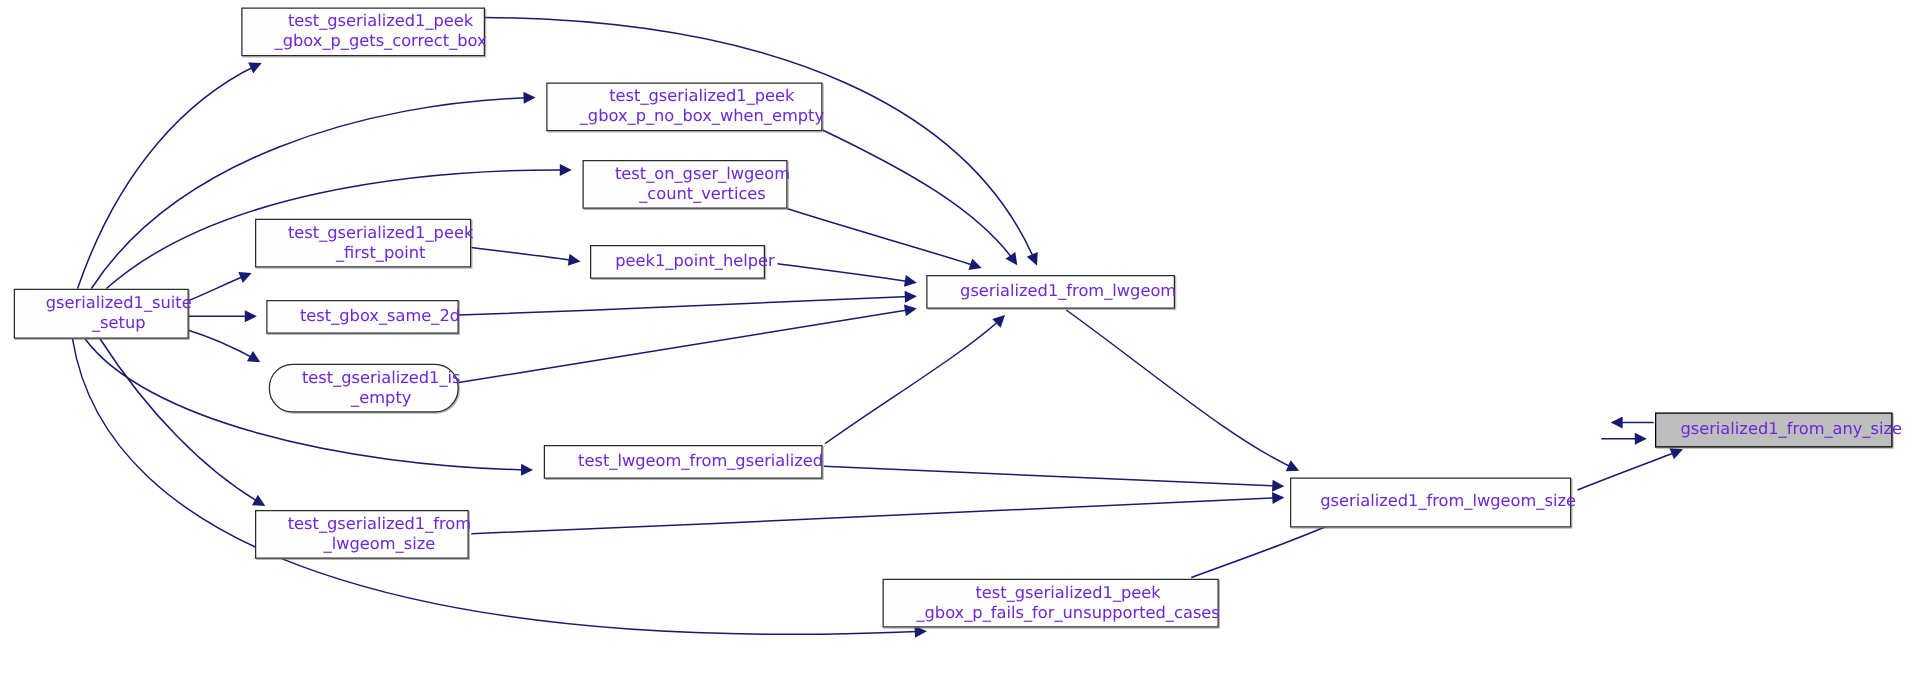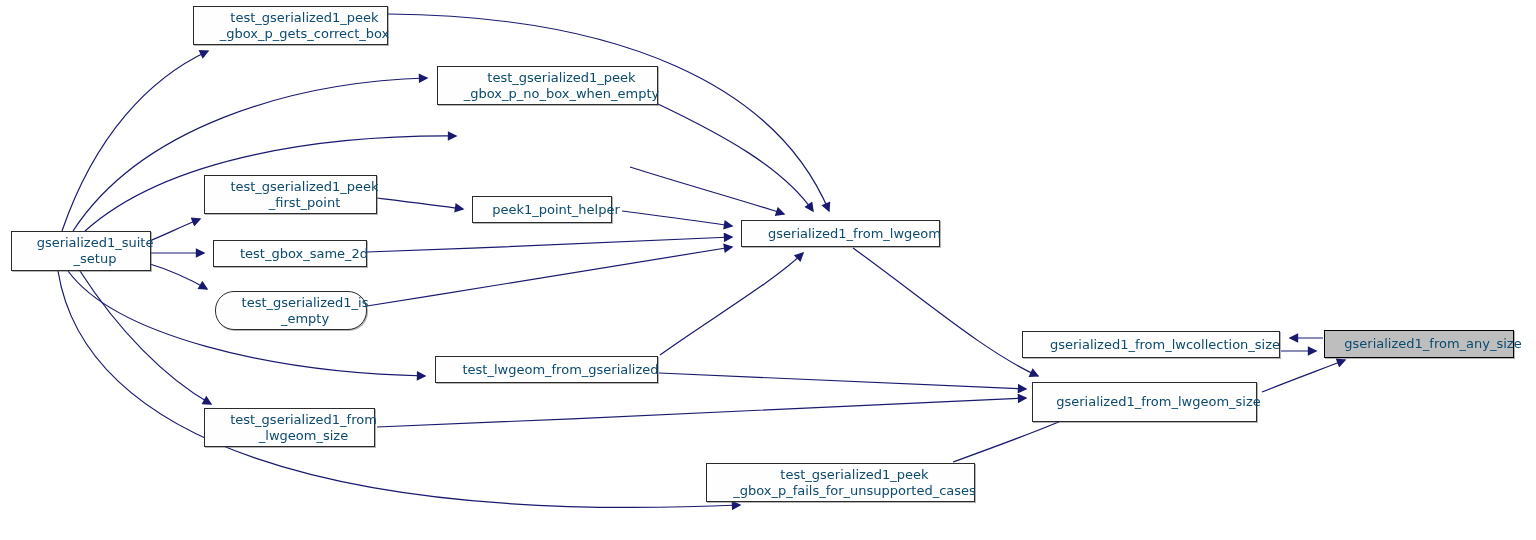--- a/index.html
+++ b/index.html
@@ -1,21 +1,21 @@
 <!DOCTYPE html>
 <html><head>
 <meta charset="utf-8">
 <style>
   html,body{margin:0;padding:0;background:#ffffff;}
   #canvas{position:relative;width:1536px;height:540px;background:#ffffff;overflow:hidden;
           font-family:"DejaVu Sans","Liberation Sans",sans-serif;}
   #edges{position:absolute;left:0;top:0;width:1536px;height:540px;}
   .node{position:absolute;box-sizing:border-box;border:1px solid #2b2b2b;background:#fefefe;
         display:flex;flex-direction:column;align-items:center;justify-content:center;
-        font-size:13px;line-height:16px;color:#0c4a6e;white-space:nowrap;text-align:center;
+        font-size:13px;line-height:16px;color:#6d28d9;white-space:nowrap;text-align:center;
         box-shadow:1px 1px 0 rgba(90,90,90,0.45);cursor:pointer;padding-left:28px;}
   .node.highlight{background:#bebebe;border:1.4px solid #000;}
   .node span{display:block;}
 </style>
 </head>
 <body>
 
 <div id="canvas">
 
   <svg id="edges" viewBox="0 0 1536 540" xmlns="http://www.w3.org/2000/svg">
@@ -60,20 +60,24 @@
   <div class="node" style="left:193px;top:6px;width:195px;height:39px;">
     <span>test_gserialized1_peek</span>
     <span>_gbox_p_gets_correct_box</span>
   </div>
 
   <div class="node" style="left:437px;top:66px;width:221px;height:39px;">
     <span>test_gserialized1_peek</span>
     <span>_gbox_p_no_box_when_empty</span>
   </div>
 
+  <div class="node" style="left:466px;top:128px;width:164px;height:39px;">
+    <span>test_on_gser_lwgeom</span>
+    <span>_count_vertices</span>
+  </div>
 
   <div class="node" style="left:204px;top:175px;width:173px;height:39px;">
     <span>test_gserialized1_peek</span>
     <span>_first_point</span>
   </div>
 
   <div class="node" style="left:472px;top:196px;width:140px;height:27px;">
     <span>peek1_point_helper</span>
   </div>
 
@@ -97,23 +101,20 @@
   <div class="node" style="left:204px;top:408px;width:171px;height:39px;">
     <span>test_gserialized1_from</span>
     <span>_lwgeom_size</span>
   </div>
 
   <div class="node" style="left:706px;top:463px;width:269px;height:39px;">
     <span>test_gserialized1_peek</span>
     <span>_gbox_p_fails_for_unsupported_cases</span>
   </div>
 
-  <div class="node" style="left:1022px;top:331px;width:258px;height:27px;">
-    <span>gserialized1_from_lwcollection_size</span>
-  </div>
 
   <div class="node" style="left:984px;top:382px;width:225px;height:40px;margin-left:48px;">
     <span>gserialized1_from_lwgeom_size</span>
   </div>
 
   <div class="node highlight" style="left:1324px;top:330px;width:190px;height:28px;">
     <span>gserialized1_from_any_size</span>
   </div>
 
 </div>

